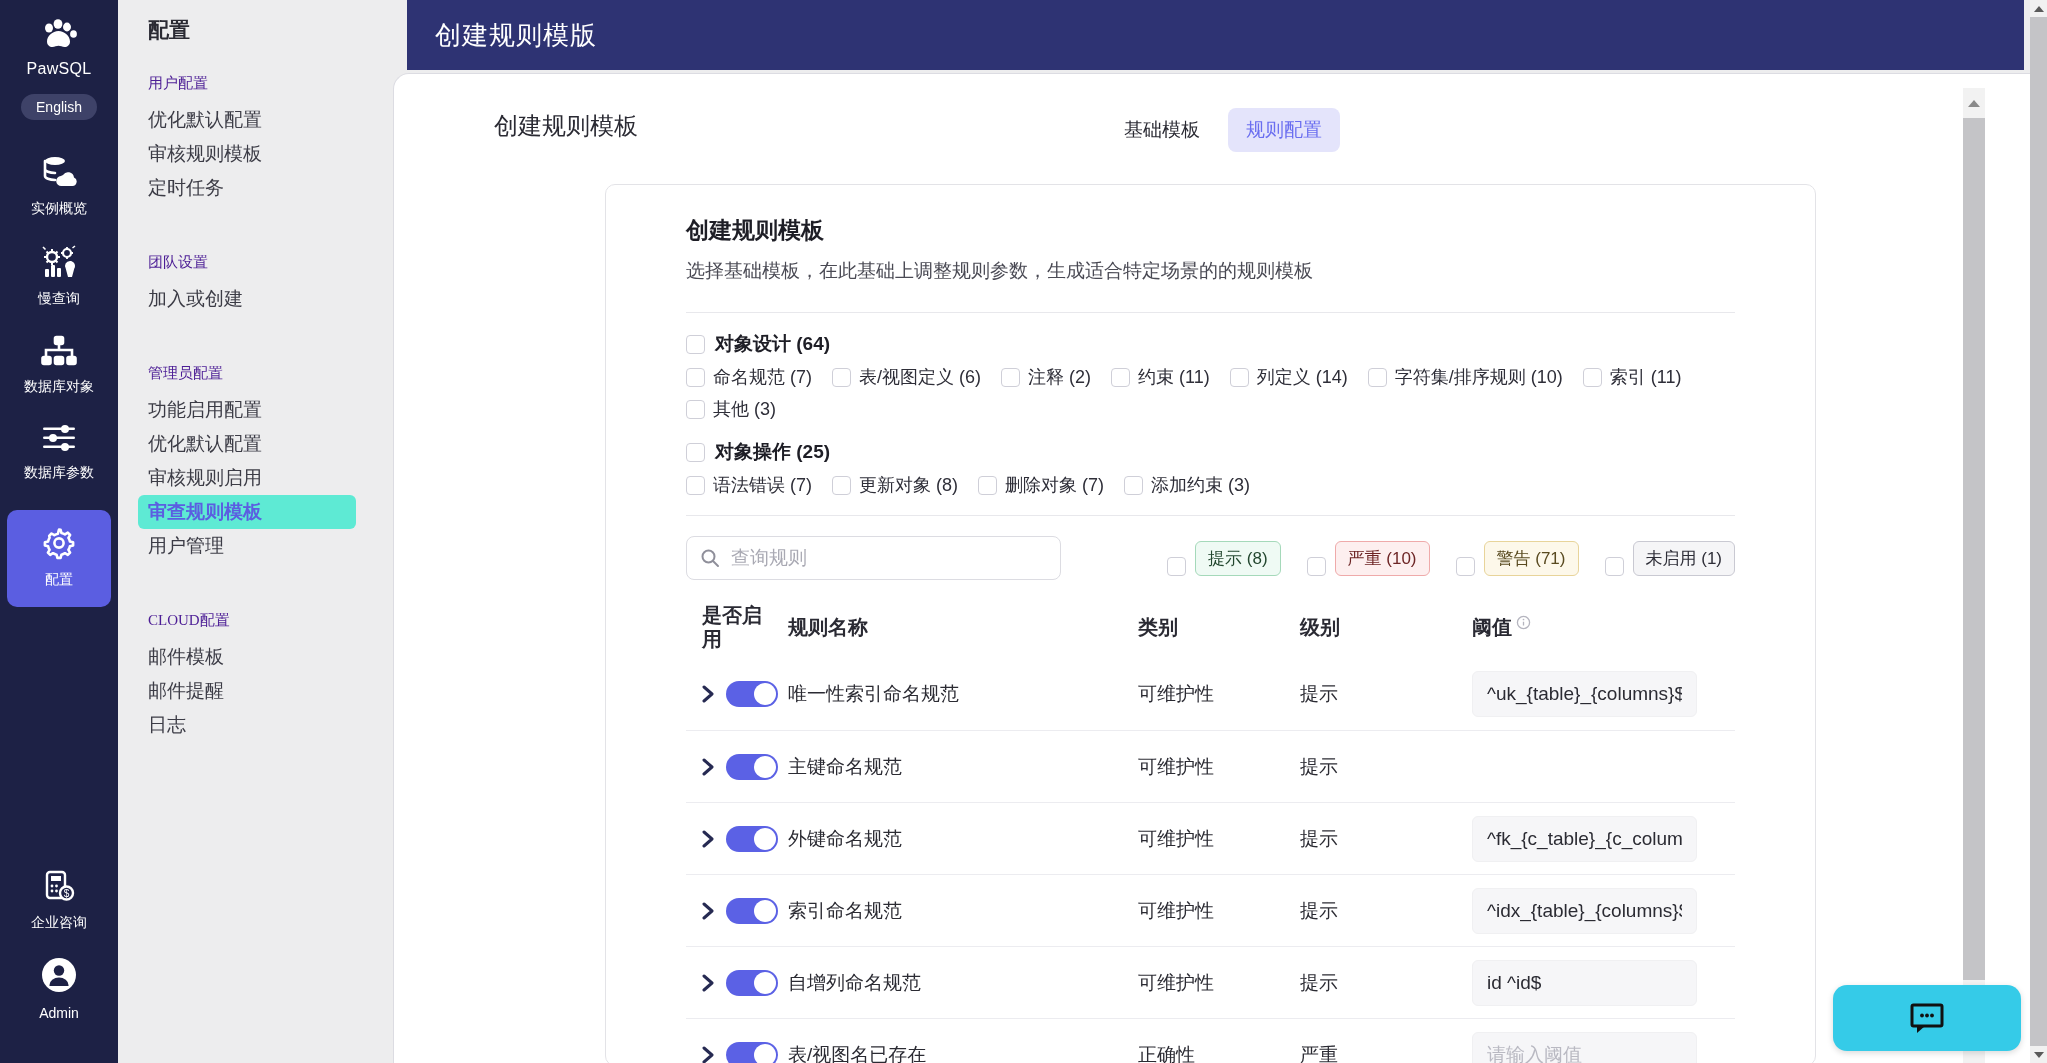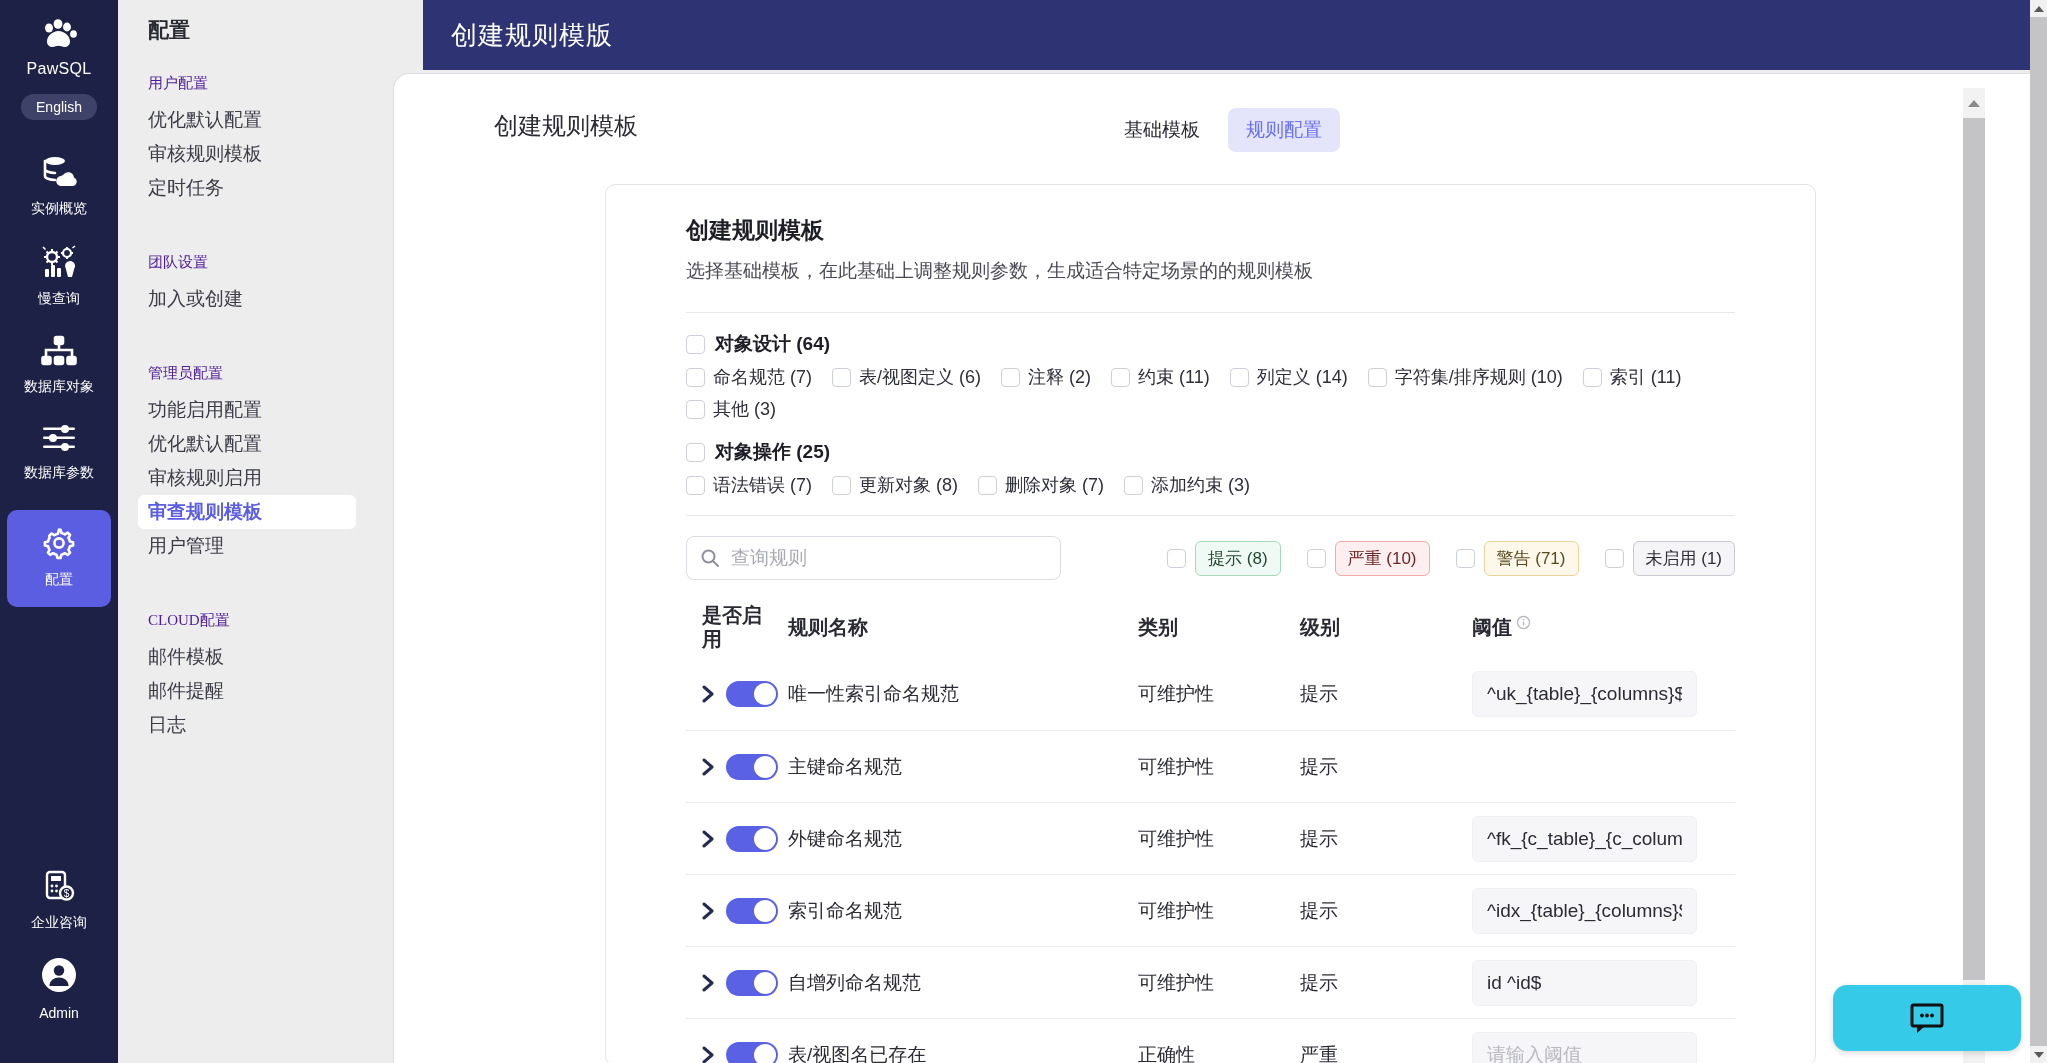--- a/index.html
+++ b/index.html
@@ -24,24 +24,24 @@
 
   
   .subnav { position:absolute; left:118px; top:0; width:275px; height:100%; padding:16px 20px 0 30px; }
   .subnav-title { font-size:21px; font-weight:bold; color:#2a2a33; }
   .sec { margin-top:30px; }
   .sec + .sec { margin-top:48px; }
   .sec-h { font-size:15px; color:#4c1d95; margin-bottom:10px;font-family:Liberation Serif, serif; }
   .sec ul { list-style:none; }
   .sec li { font-size:19px; color:#3c3c46; line-height:34px; padding:0 10px; margin-left:-10px;
             border-radius:6px; cursor:pointer; white-space:nowrap; }
-  .sec li.selected { background:#ffffff; color:#5b5ee1; font-weight:bold; width:218px; }
+  .sec li.selected { background:#5eead4; color:#5b5ee1; font-weight:bold; width:218px; }
 
   
-  .topbar { position:absolute; left:423px; top:0; width:1617px; height:70px; background:#2e3373;
+  .topbar { position:absolute; left:407px; top:0; width:1617px; height:70px; background:#2e3373;
             display:flex; align-items:center; z-index:4; }
   .topbar-title { color:#fff; font-size:26px; font-weight:500; padding-left:28px; letter-spacing:1px; }
 
   
   .panel { position:absolute; left:393px; top:73px; width:1637px; height:990px; background:#fff;
            border:1px solid #dcdce2; border-right:none; border-bottom:none;
            border-top-left-radius:16px; z-index:3; overflow:hidden;padding-left:6px; }
   .page-title { position:absolute; left:100px; top:36px; font-size:24px; color:#2a2a33; }
   .tabs { position:absolute; left:712px; top:34px; display:flex; align-items:center; gap:10px; }
   .tab { font-size:19px; color:#2a2a33; padding:9px 18px; border-radius:8px; cursor:pointer; }
@@ -61,21 +61,21 @@
   .cb { width:19px; height:19px; border:1.5px solid #cfcfd8; border-radius:4px; background:#fff; flex:none; cursor:pointer; }
 
   .search-row { margin-top:20px; display:flex; align-items:center; }
   .search-box { position:relative; width:375px; height:44px; }
   .search-box input { width:100%; height:100%; border:1px solid #dcdce2; border-radius:8px;
         padding:0 14px 0 44px; font-size:19px; color:#33333d; outline:none;
         font-family:"Liberation Sans","DejaVu Sans",sans-serif; }
   .search-box input::placeholder { color:#a9a9b3; }
   .search-box svg { position:absolute; left:14px; top:12px; }
   .filters { margin-left:auto; display:flex; align-items:center; gap:26px; }
-  .filter { display:flex; align-items:center; gap:9px; cursor:pointer; }
+  .filter { display:flex; align-items:flex-end; gap:9px; cursor:pointer; }
   .badge { font-size:17px; padding:5px 12px; border-radius:6px; border:1px solid; white-space:nowrap; }
   .badge.success { background:#effaf4; border-color:#a5d9ba; color:#23472f; }
   .badge.danger  { background:#fdefef; border-color:#efaaaa; color:#6d2525; }
   .badge.warning { background:#fdf8ea; border-color:#e8d49a; color:#594a20; }
   .badge.neutral { background:#f5f5f7; border-color:#c9c9d2; color:#2e2e38; }
 
   .tbl-head, .rule-row { display:grid; grid-template-columns:102px 350px 162px 172px 230px; align-items:center; }
   .tbl-head { margin-top:16px; height:62px; font-size:20px; font-weight:bold; color:#2a2a33; }
   .th1 { padding-left:16px; width:80px; line-height:24px; }
   .th-threshold { display:flex; align-items:flex-start; gap:4px; }

